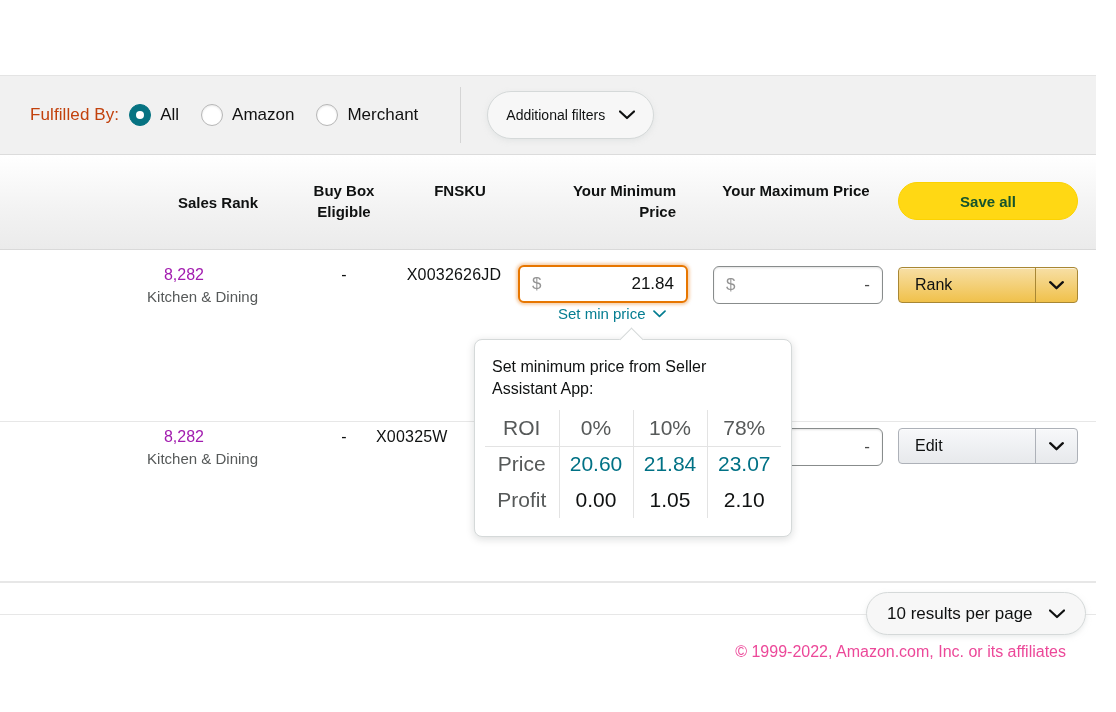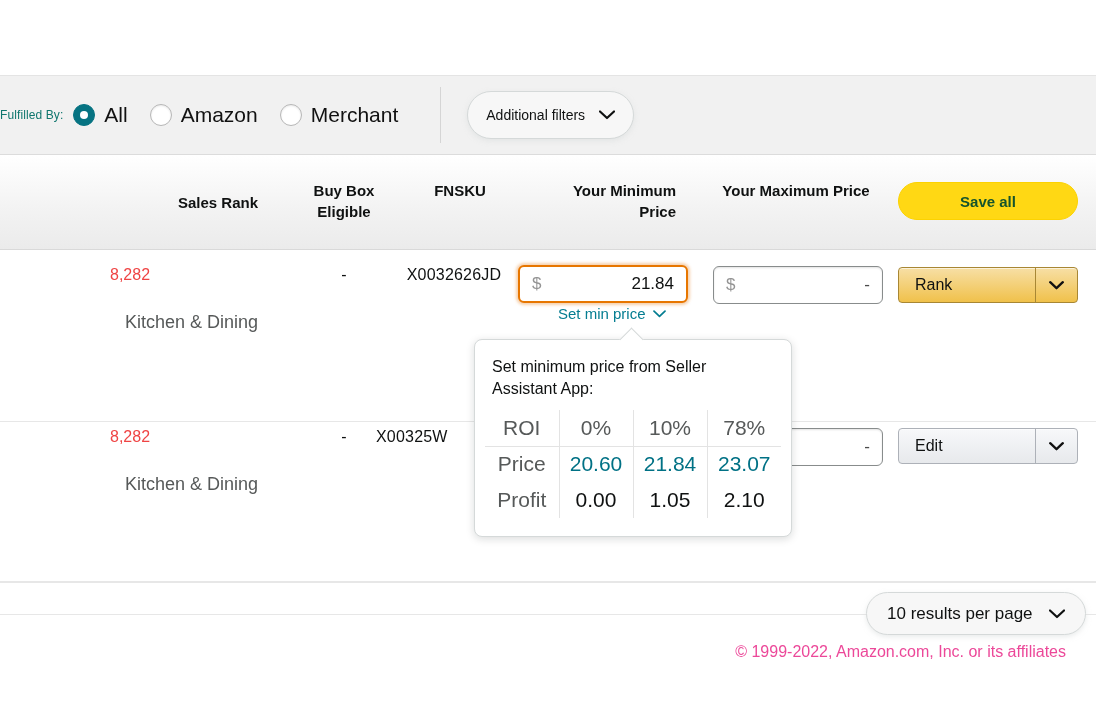--- a/index.html
+++ b/index.html
@@ -27,22 +27,23 @@
   
   .filter-bar {
     position: absolute; left: 0; top: 75px;
     width: 1096px; height: 80px;
     background: #f1f1f1;
     border-top: 1px solid #e4e4e4;
     border-bottom: 1px solid #dcdcdc;
     display: flex; align-items: center;
   }
   .fulfilled-label {
-    font-size: 12px;
-    color: #0f766e;
+    margin-left: 30px;
+    font-size: 17px;
+    color: #c2410c;
     letter-spacing: .1px;
   }
   .radio-group { display: flex; align-items: center; margin-left: 10px; }
   .radio-opt { display: flex; align-items: center; margin-right: 8px; cursor: pointer; }
   .radio {
     width: 22px; height: 22px; border-radius: 50%;
     background: #ffffff;
     border: 1px solid #b6b6b6;
     box-shadow: inset 0 1px 2px rgba(0,0,0,.09);
     display: flex; align-items: center; justify-content: center;
@@ -53,21 +54,21 @@
     border: 1px solid #067382;
     box-shadow: none;
   }
   .radio.checked::after {
     content: "";
     width: 8px; height: 8px; border-radius: 50%;
     background: #ffffff;
   }
   .radio-text {
     margin-left: 9px;
-    font-size: 21px; color: #111111;
+    font-size: 17px; color: #111111;
     margin-right: 14px;
   }
   .vdiv {
     width: 1px; height: 56px; background: #d5d5d5;
     margin-left: 20px; margin-right: 26px;
   }
   .addl-filters {
     height: 48px;
     padding: 0 18px;
     background: #f7f7f7;
@@ -113,22 +114,22 @@
   .row {
     position: absolute; left: 0;
     width: 1096px;
     background: #ffffff;
     border-bottom: 1px solid #e7e7e7;
   }
   .row-1 { top: 250px; height: 172px; }
   .row-2 { top: 422px; height: 160px; }
 
   .cell { position: absolute; font-size: 15px; color: #0f1111; }
-  .rank-num   { width: 148px; text-align: left; font-size: 16px; color: #ef4444; }
-  .rank-cat   { width: 220px; text-align: right; font-size: 18px; color: #565959; margin-top: 24px; }
+  .rank-num   { width: 148px; text-align: center; font-size: 16px; color: #a21caf; }
+  .rank-cat   { width: 220px; text-align: right; font-size: 15px; color: #565959; }
   .bb-dash    { width: 108px; text-align: center; font-size: 16px; color: #0f1111; }
   .fnsku-val  { width: 124px; text-align: center; font-size: 16px; color: #0f1111; letter-spacing: .2px; }
 
   
   .price-input {
     position: absolute;
     width: 170px; height: 38px;
     border: 1px solid #888c8c;
     border-radius: 6px;
     background: #ffffff;

